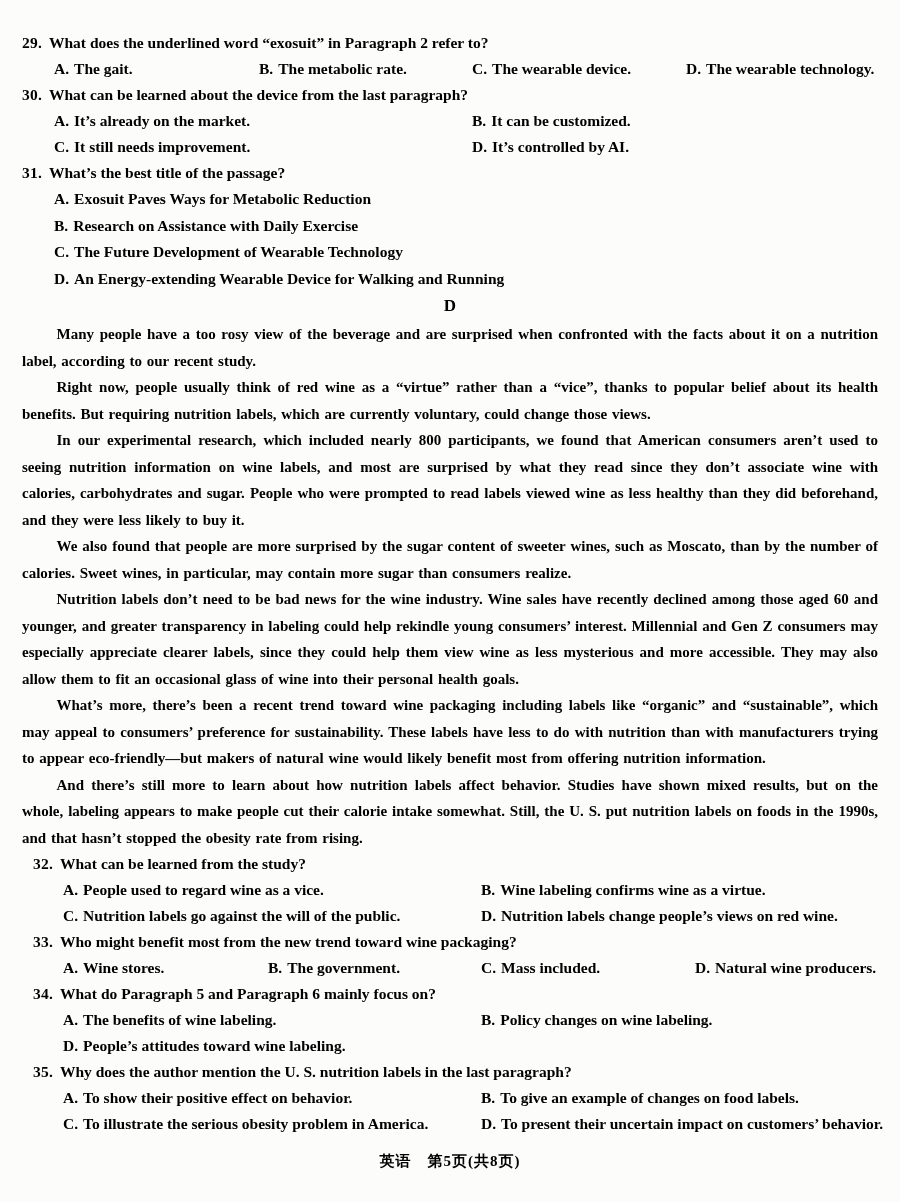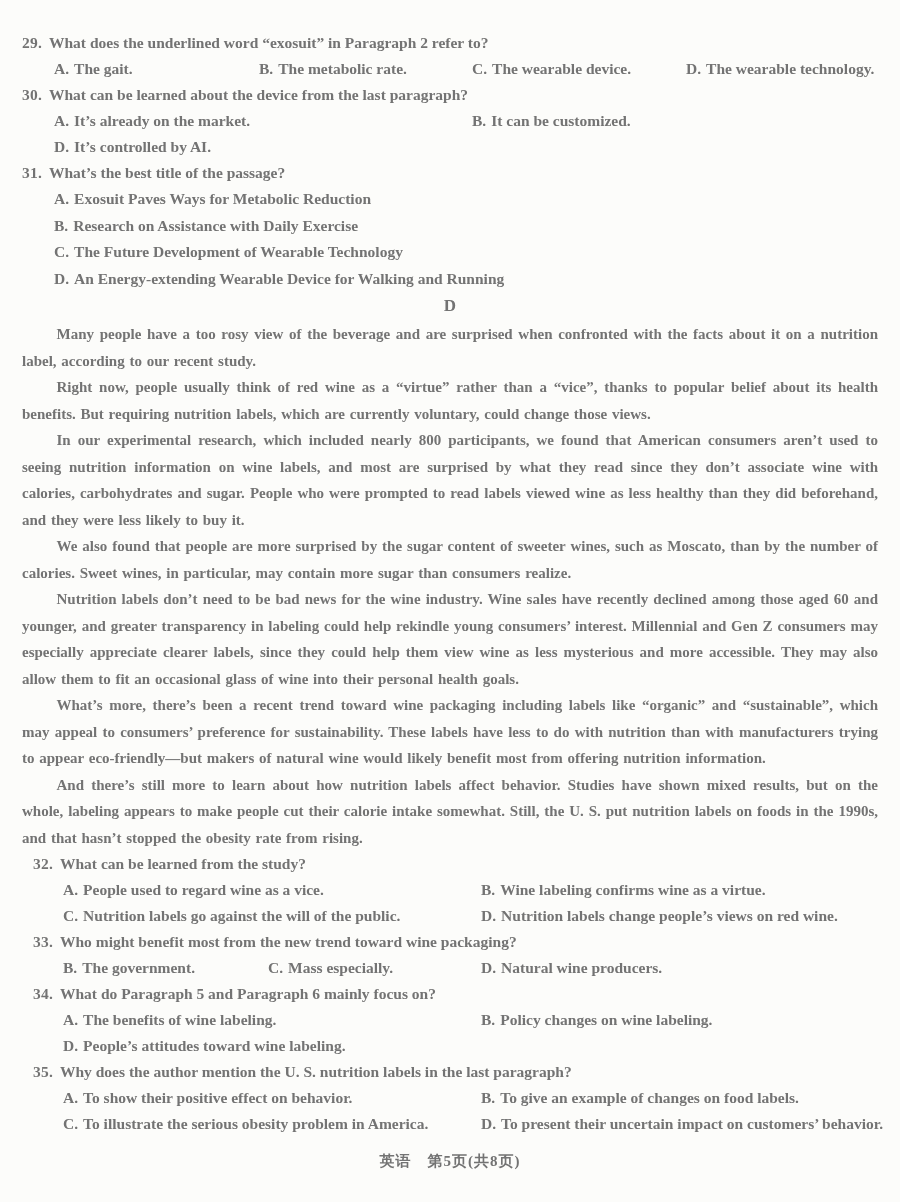--- a/index.html
+++ b/index.html
@@ -3,21 +3,21 @@
 <meta charset="utf-8">
 <style>
   * { margin: 0; padding: 0; box-sizing: border-box; }
   html, body { background: #e9e9e7; }
   body { width: 900px; font-family: "Liberation Serif", serif; }
   .page {
     position: relative;
     width: 900px;
     height: 1202px;
     background: #fcfcfa;
-    color: #737373;
+    color: #000000;
     font-weight: bold;
     padding: 30px 22px 0 22px;
     overflow: hidden;
   }
   .qblock { margin: 0; }
   .qblock.late { margin-left: 11px; }
   .qline { font-size: 15.5px; line-height: 26px; }
   .qnum { display: inline-block; min-width: 27px; letter-spacing: 0.2px; }
   .qstem { }
   .opts { margin-left: 32px; font-size: 15.5px; line-height: 26px; }
@@ -67,20 +67,21 @@
     </div>
   </div>
 
   <div class="qblock early">
     <div class="qline">
       <span class="qnum">30.</span><span class="qstem">What can be learned about the device from the last paragraph?</span>
     </div>
     <div class="opts grid2">
       <span class="opt"><span class="olabel">A.</span><span class="otext">It’s already on the market.</span></span>
       <span class="opt"><span class="olabel">B.</span><span class="otext">It can be customized.</span></span>
+      <span class="opt"><span class="olabel">C.</span><span class="otext">It still needs improvement.</span></span>
       <span class="opt"><span class="olabel">D.</span><span class="otext">It’s controlled by AI.</span></span>
     </div>
   </div>
 
   <div class="qblock early">
     <div class="qline">
       <span class="qnum">31.</span><span class="qstem">What’s the best title of the passage?</span>
     </div>
     <div class="opts list">
       <span class="opt"><span class="olabel">A.</span><span class="otext">Exosuit Paves Ways for Metabolic Reduction</span></span>
@@ -112,22 +113,23 @@
       <span class="opt"><span class="olabel">C.</span><span class="otext">Nutrition labels go against the will of the public.</span></span>
       <span class="opt"><span class="olabel">D.</span><span class="otext">Nutrition labels change people’s views on red wine.</span></span>
     </div>
   </div>
 
   <div class="qblock late">
     <div class="qline">
       <span class="qnum">33.</span><span class="qstem">Who might benefit most from the new trend toward wine packaging?</span>
     </div>
     <div class="opts row4">
+      <span class="opt"><span class="olabel">A.</span><span class="otext">Wine stores.</span></span>
       <span class="opt"><span class="olabel">B.</span><span class="otext">The government.</span></span>
-      <span class="opt"><span class="olabel">C.</span><span class="otext">Mass especially.</span></span>
+      <span class="opt"><span class="olabel">C.</span><span class="otext">Mass included.</span></span>
       <span class="opt"><span class="olabel">D.</span><span class="otext">Natural wine producers.</span></span>
     </div>
   </div>
 
   <div class="qblock late">
     <div class="qline">
       <span class="qnum">34.</span><span class="qstem">What do Paragraph 5 and Paragraph 6 mainly focus on?</span>
     </div>
     <div class="opts grid2">
       <span class="opt"><span class="olabel">A.</span><span class="otext">The benefits of wine labeling.</span></span>

